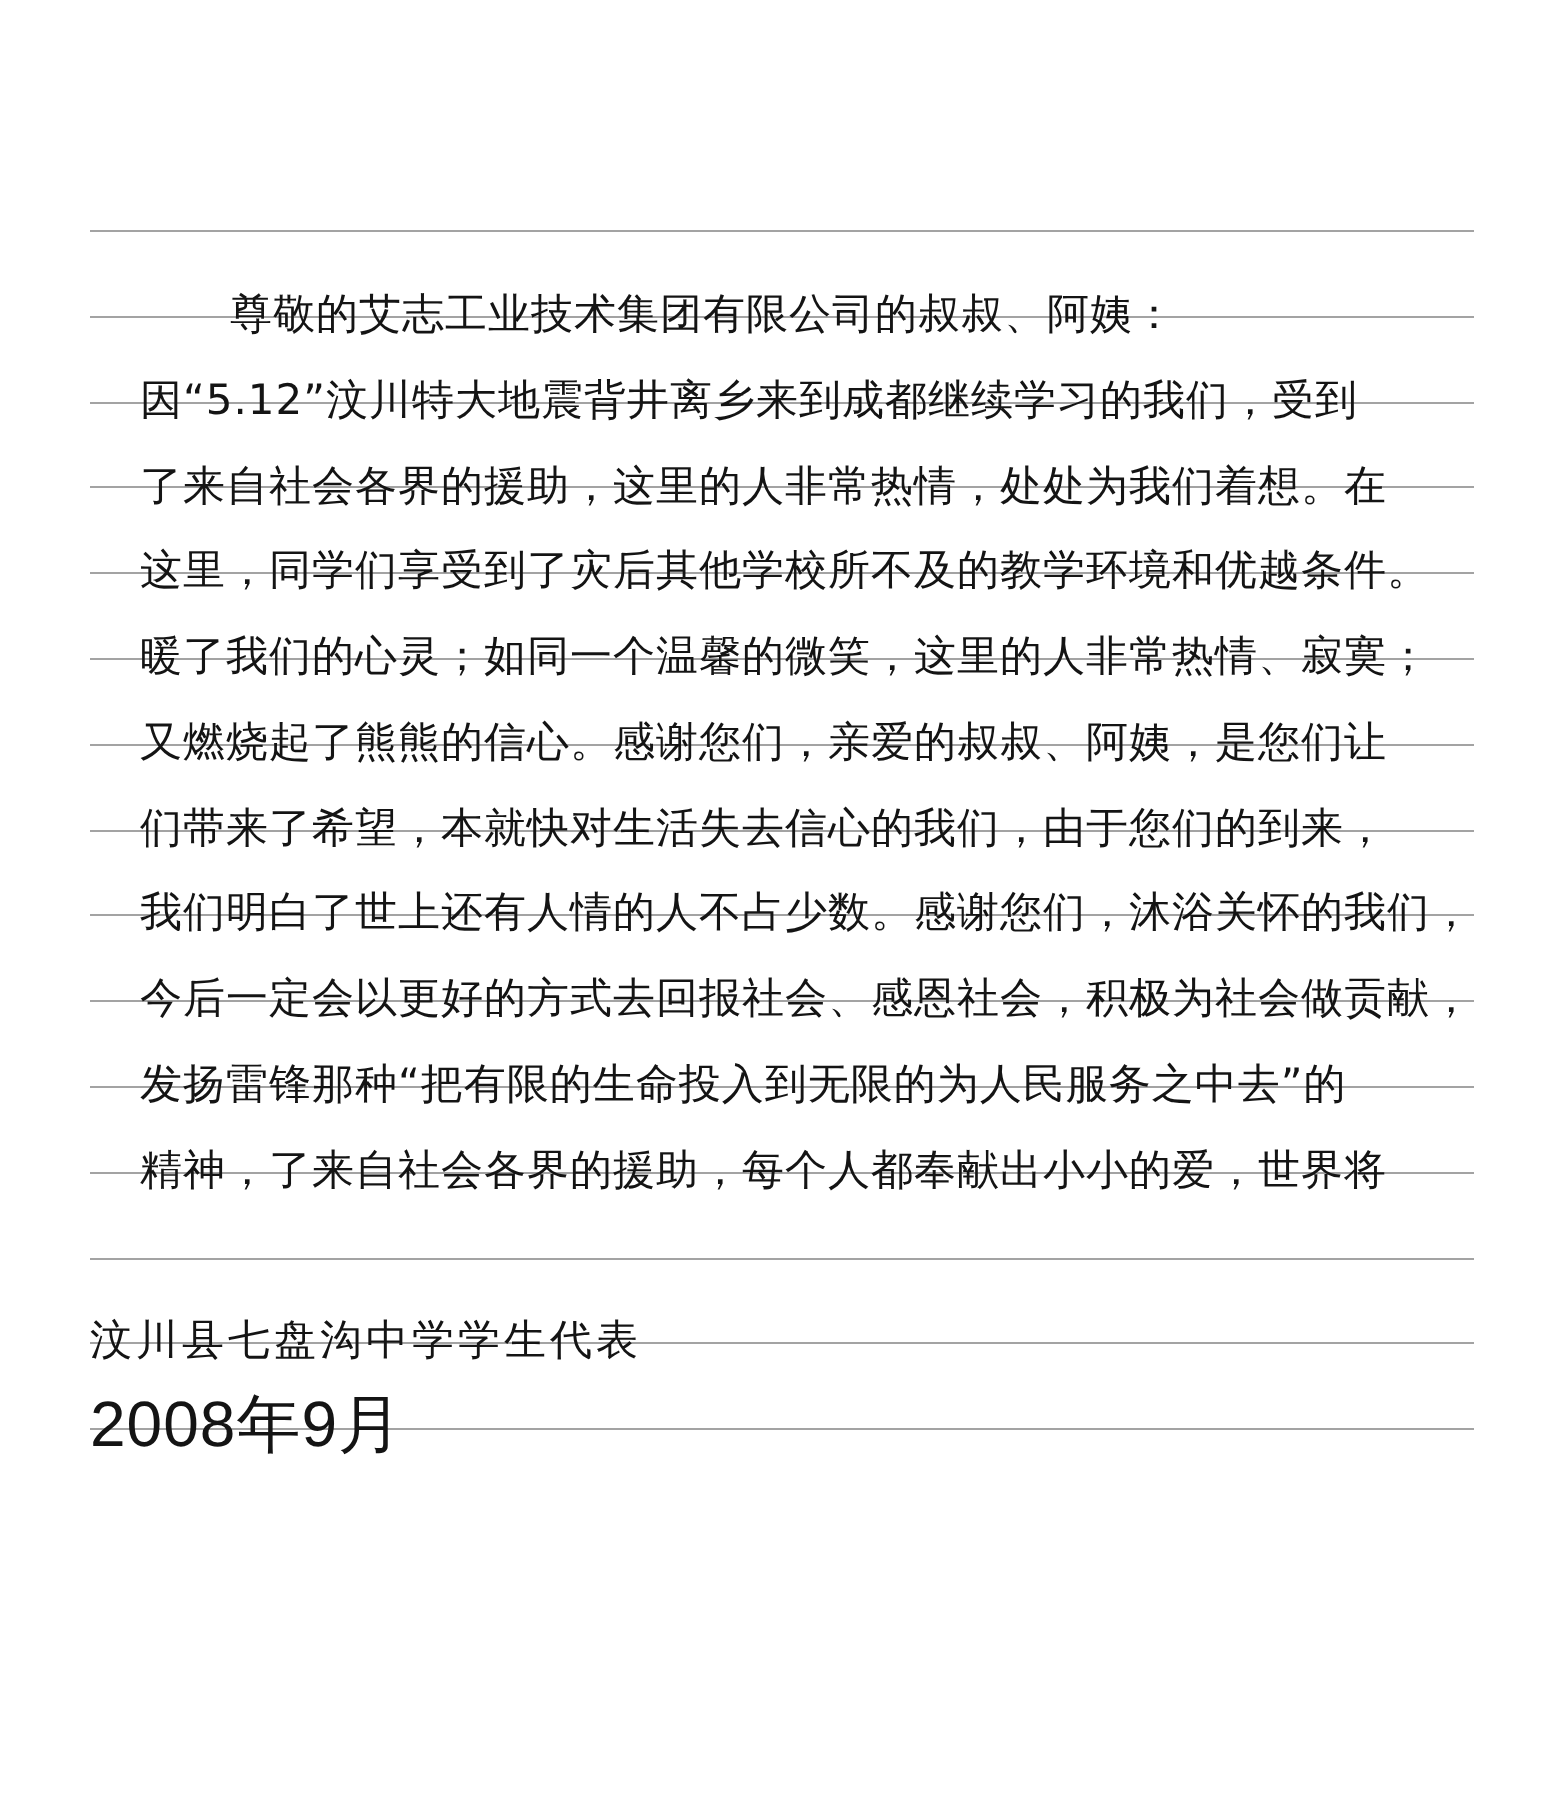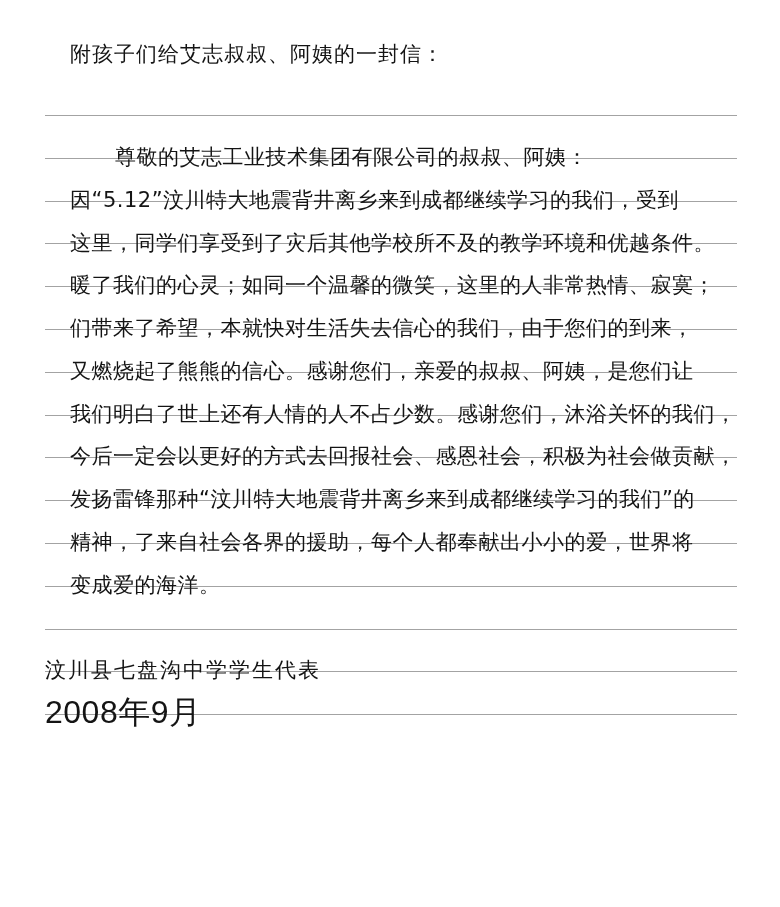--- a/index.html
+++ b/index.html
@@ -64,57 +64,56 @@
   .row span {
     display: inline-block;
     margin-top: 40px;
   }
 </style>
 </head>
 <body>
 
 <div class="page">
 
-  <div class="intro-line">附孩子们给艾志叔叔、阿姨的一封信：</div>
 
   <div class="paper">
 
     <div class="row salutation">
       <span>尊敬的艾志工业技术集团有限公司的叔叔、阿姨：</span>
     </div>
 
     <div class="row">
       <span>因“5.12”汶川特大地震背井离乡来到成都继续学习的我们，受到</span>
     </div>
     <div class="row">
+      <span>了来自社会各界的援助，这里的人非常热情，处处为我们着想。在</span>
+    </div>
+    <div class="row">
       <span>这里，同学们享受到了灾后其他学校所不及的教学环境和优越条件。</span>
     </div>
     <div class="row">
       <span>暖了我们的心灵；如同一个温馨的微笑，这里的人非常热情、寂寞；</span>
     </div>
     <div class="row">
-      <span>们带来了希望，本就快对生活失去信心的我们，由于您们的到来，</span>
+      <span>又燃烧起了熊熊的信心。感谢您们，亲爱的叔叔、阿姨，是您们让</span>
     </div>
     <div class="row">
-      <span>又燃烧起了熊熊的信心。感谢您们，亲爱的叔叔、阿姨，是您们让</span>
+      <span>们带来了希望，本就快对生活失去信心的我们，由于您们的到来，</span>
     </div>
     <div class="row">
       <span>我们明白了世上还有人情的人不占少数。感谢您们，沐浴关怀的我们，</span>
     </div>
     <div class="row">
       <span>今后一定会以更好的方式去回报社会、感恩社会，积极为社会做贡献，</span>
     </div>
     <div class="row">
-      <span>发扬雷锋那种“汶川特大地震背井离乡来到成都继续学习的我们”的</span>
+      <span>发扬雷锋那种“把有限的生命投入到无限的为人民服务之中去”的</span>
     </div>
     <div class="row">
       <span>精神，了来自社会各界的援助，每个人都奉献出小小的爱，世界将</span>
-    </div>
-    <div class="row">
-      <span>变成爱的海洋。</span>
     </div>
 
     <div class="row"></div>
 
     <div class="row right signature">
       <span>汶川县七盘沟中学学生代表</span>
     </div>
 
     <div class="row right date">
       <span>2008年9月</span>

